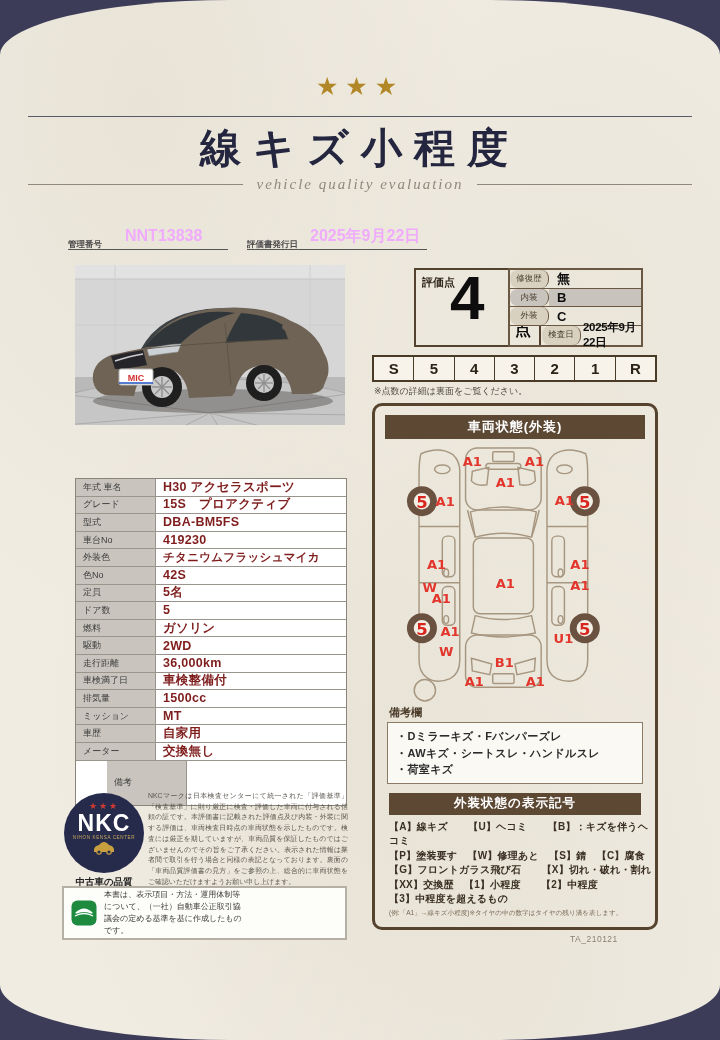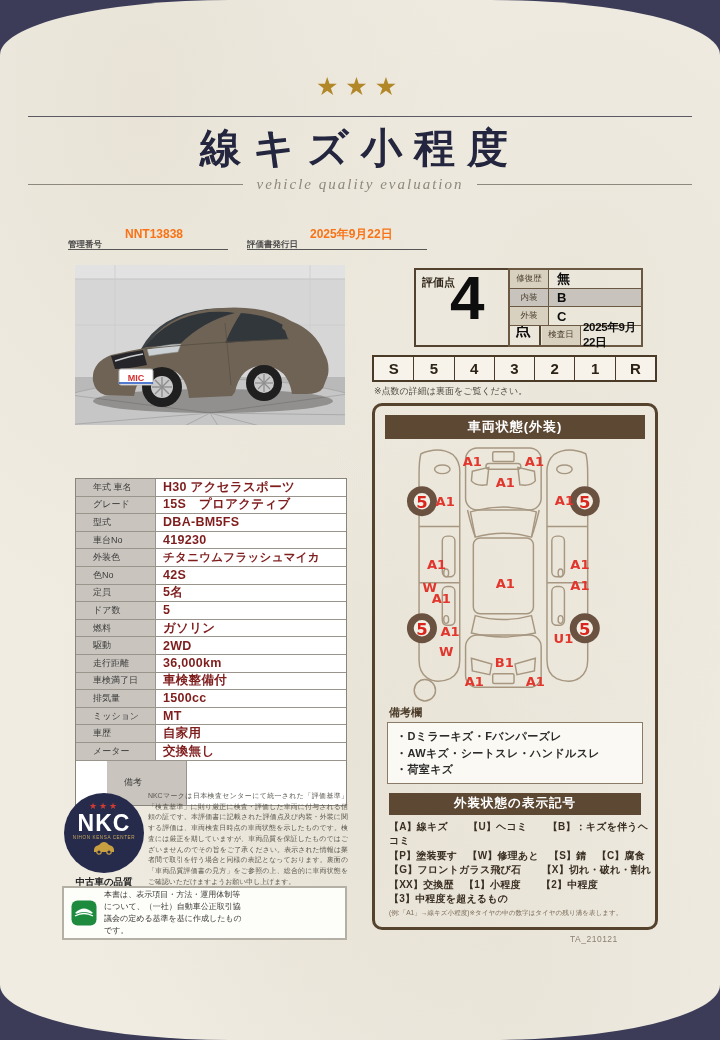--- a/index.html
+++ b/index.html
@@ -18,44 +18,44 @@
   .stars{top:72px;left:0;width:720px;text-align:center;color:#b28727;font-size:25px;letter-spacing:7px;}
   .rule-top{top:116px;left:28px;width:664px;border-top:1.5px solid #5a5a66;}
   .title{top:121px;left:0;width:720px;text-align:center;font-family:"Liberation Serif","DejaVu Serif",serif;
          font-weight:bold;font-size:41px;color:#23263e;letter-spacing:12px;}
   .subtitle-row{top:176px;left:28px;width:664px;display:flex;align-items:center;}
   .subtitle-row .line{flex:1;border-top:1px solid #8f897d;}
   .subtitle{font-family:"Liberation Serif","DejaVu Serif",serif;font-style:italic;font-size:15px;
             color:#8f897d;padding:0 14px;letter-spacing:2px;}
   
   .meta-label{font-size:8.5px;color:#4a4a4a;font-weight:bold;}
-  .meta-value{font-size:12px;color:#f97316;font-weight:bold;text-align:right;}
+  .meta-value{font-size:16px;color:#f0abfc;font-weight:bold;text-align:right;}
   .meta-line{border-top:1.5px solid #555;}
   
   .photo{left:75px;top:265px;width:270px;height:160px;}
   
   .spec-table{left:75px;top:478px;width:270px;border:1.5px solid #8a857b;background:#fff;}
   .spec-row{display:flex;height:16.6px;border-bottom:1px solid #9a958c;}
   .spec-row:last-child{border-bottom:none;}
   .spec-row.tall{height:44px;margin-left:31px;}
   .spec-label{width:80px;background:#c9c5be;color:#3d3d3d;font-size:9px;display:flex;
-              align-items:center;padding-left:17px;border-right:1px solid #9a958c;box-sizing:border-box;}
+              align-items:center;padding-left:7px;border-right:1px solid #9a958c;box-sizing:border-box;}
   .spec-value{flex:1;font-size:12.5px;font-weight:bold;color:#7f1d1d;display:flex;align-items:center;
               padding-left:7px;letter-spacing:.3px;}
   
   .score-box{left:373px;top:268px;width:123px;height:75px;border:2.5px solid #53422f;margin-left:41px;}
   .score-label{position:absolute;left:6px;top:5px;font-size:11px;font-weight:bold;color:#33291c;}
   .score-value{position:absolute;left:34px;top:-8px;font-size:62px;font-weight:bold;color:#0d0d0d;}
   .score-unit{position:absolute;right:8px;bottom:4px;font-size:16px;font-weight:bold;color:#0d0d0d;}
   
   .cond-table{left:508px;top:268px;width:131px;height:75px;border:2px solid #6b5843;}
   .cond-row{display:flex;height:18.7px;border-bottom:1px solid #6b5843;box-sizing:border-box;}
   .cond-row:last-child{border-bottom:none;padding-left:32px;}
   .cond-label{width:38px;background:#d9d1c0;font-size:8.5px;color:#4a3e2e;display:flex;align-items:center;
-              justify-content:center;border-right:1px solid #6b5843;}
+              justify-content:center;border-right:1px solid #6b5843;border-radius:8px;}
   .cond-value{flex:1;font-size:13px;font-weight:bold;color:#0d0d0d;display:flex;align-items:center;padding-left:8px;}
   .cond-row.gray .cond-value, .cond-row.gray .cond-label{background:#c8c4bd;}
   .cond-row .date{font-size:11.5px;padding-left:2px;letter-spacing:-.3px;}
   
   .scale-row{left:372px;top:355px;width:281px;height:23px;border:2.5px solid #4a3a28;display:flex;background:#f7f3ea;}
   .scale-cell{flex:1;border-right:1.5px solid #4a3a28;display:flex;align-items:center;justify-content:center;
               font-size:15px;font-weight:bold;color:#2c2317;}
   .scale-cell:last-child{border-right:none;}
   .scale-note{left:374px;top:385px;font-size:9px;color:#4f4a42;}
   

